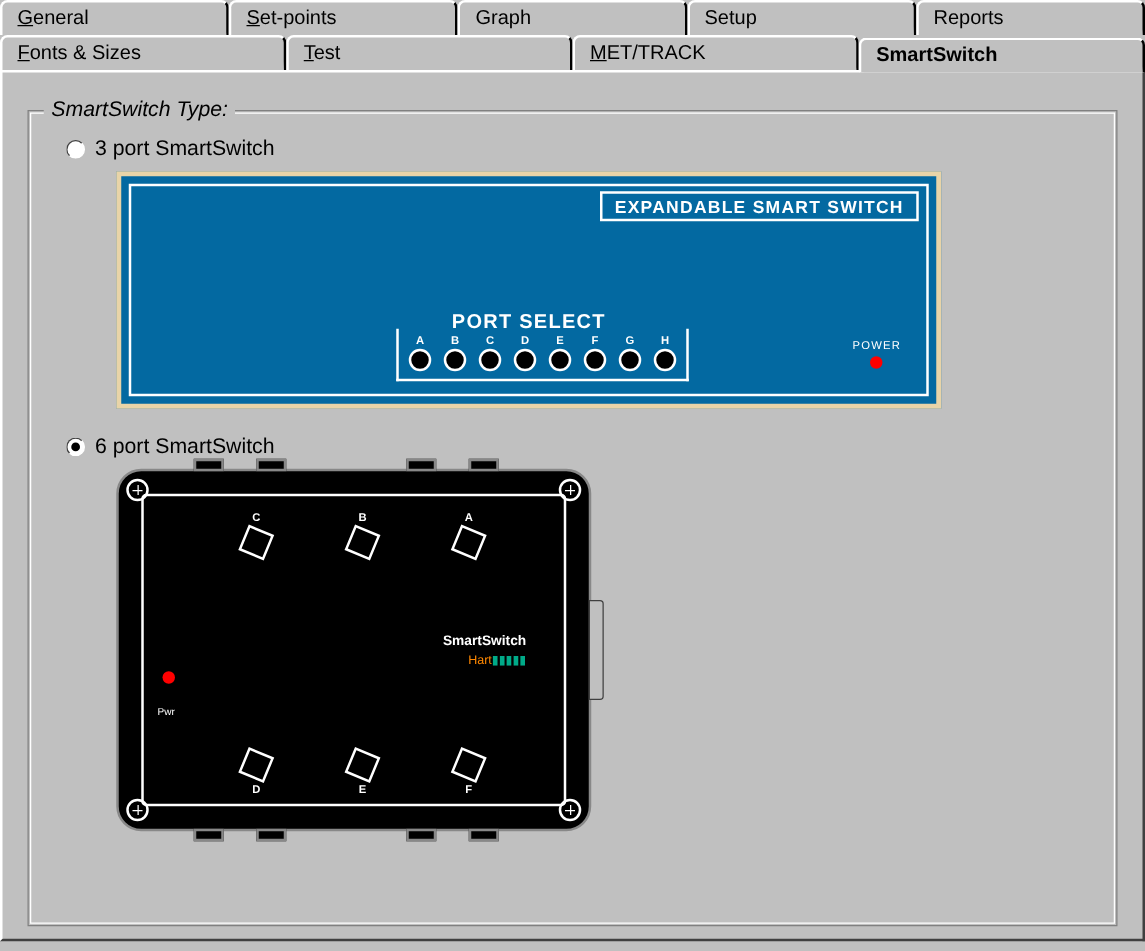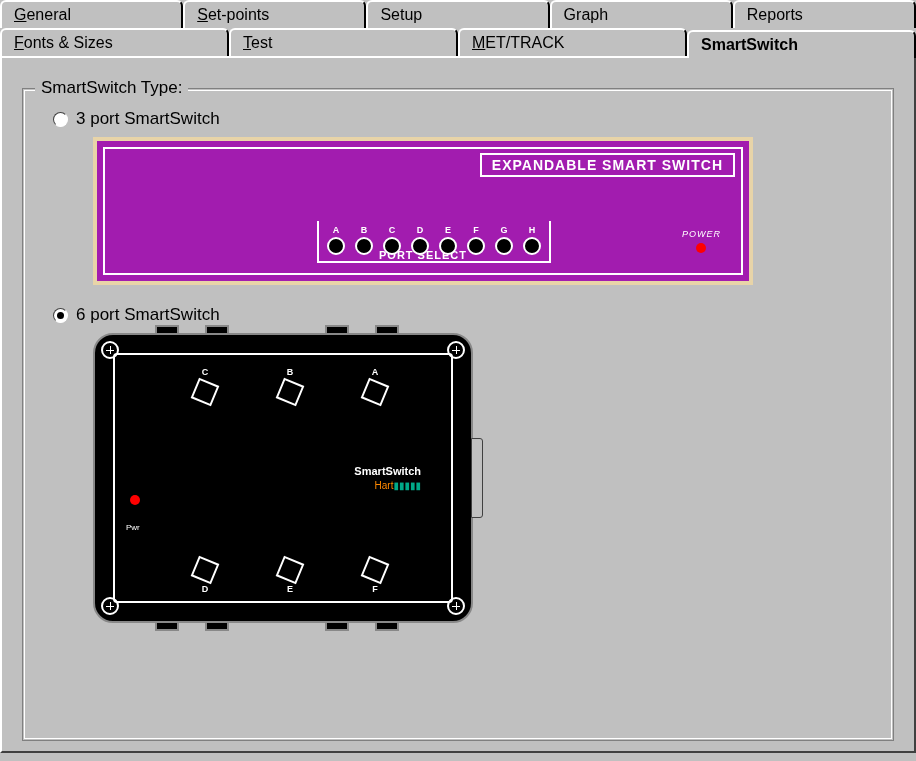--- a/index.html
+++ b/index.html
@@ -68,20 +68,21 @@
     border: 1px solid #fff;
     pointer-events: none;
   }
   .group-label {
     position: absolute;
     top: -11px;
     left: 12px;
     background: #c0c0c0;
     padding: 0 6px;
     font-size: 17px;
+    font-style: italic;
   }
   .radio-option {
     display: flex;
     align-items: center;
     gap: 8px;
     margin-bottom: 8px;
     font-size: 17px;
   }
   .radio {
     width: 15px;
@@ -99,22 +100,22 @@
   .radio.checked::after {
     content: '';
     position: absolute;
     top: 3px; left: 3px;
     width: 7px; height: 7px;
     background: #000;
     border-radius: 50%;
   }
   .switch-img-8 {
     width: 660px;
-    height: 148px;
-    background: #a21caf;
+    height: 190px;
+    background: #0369a1;
     border: 4px solid #e8d4a8;
     margin: 0 0 20px 40px;
     position: relative;
   }
   .switch-img-8 .inner-border {
     position: absolute;
     inset: 6px;
     border: 2px solid #fff;
   }
   .switch-img-8 .title-box {
@@ -127,21 +128,21 @@
     font-size: 14px;
     font-weight: bold;
     letter-spacing: 1px;
   }
   .switch-img-8 .port-label {
     position: absolute;
     top: 108px;
     left: 50%;
     transform: translateX(-50%);
     color: #fff;
-    font-size: 11px;
+    font-size: 16px;
     font-weight: bold;
     letter-spacing: 1px;
   }
   .switch-img-8 .port-row {
     position: absolute;
     bottom: 18px;
     left: 220px;
     display: flex;
     gap: 10px;
     border: 2px solid #fff;
@@ -163,21 +164,20 @@
     width: 18px; height: 18px;
     border: 2px solid #fff;
     border-radius: 50%;
     background: #000;
   }
   .switch-img-8 .power {
     position: absolute;
     bottom: 28px;
     right: 28px;
     text-align: center;
-    font-style: italic;
   }
   .switch-img-8 .power-label {
     color: #fff;
     font-size: 9px;
     letter-spacing: 1px;
   }
   .switch-img-8 .power-led {
     width: 10px; height: 10px;
     background: #ff0000;
     border-radius: 50%;
@@ -275,22 +275,22 @@
     font-size: 8px;
   }
 </style>
 </head>
 <body>
 
 <div class="window">
   <div class="tab-row top">
     <div class="tab"><span class="ul">G</span>eneral</div>
     <div class="tab"><span class="ul">S</span>et-points</div>
+    <div class="tab">Graph</div>
     <div class="tab">Setup</div>
-    <div class="tab">Graph</div>
     <div class="tab">Reports</div>
   </div>
   <div class="tab-row bottom">
     <div class="tab"><span class="ul">F</span>onts &amp; Sizes</div>
     <div class="tab"><span class="ul">T</span>est</div>
     <div class="tab"><span class="ul">M</span>ET/TRACK</div>
     <div class="tab active">SmartSwitch</div>
   </div>
 
   <div class="panel">

